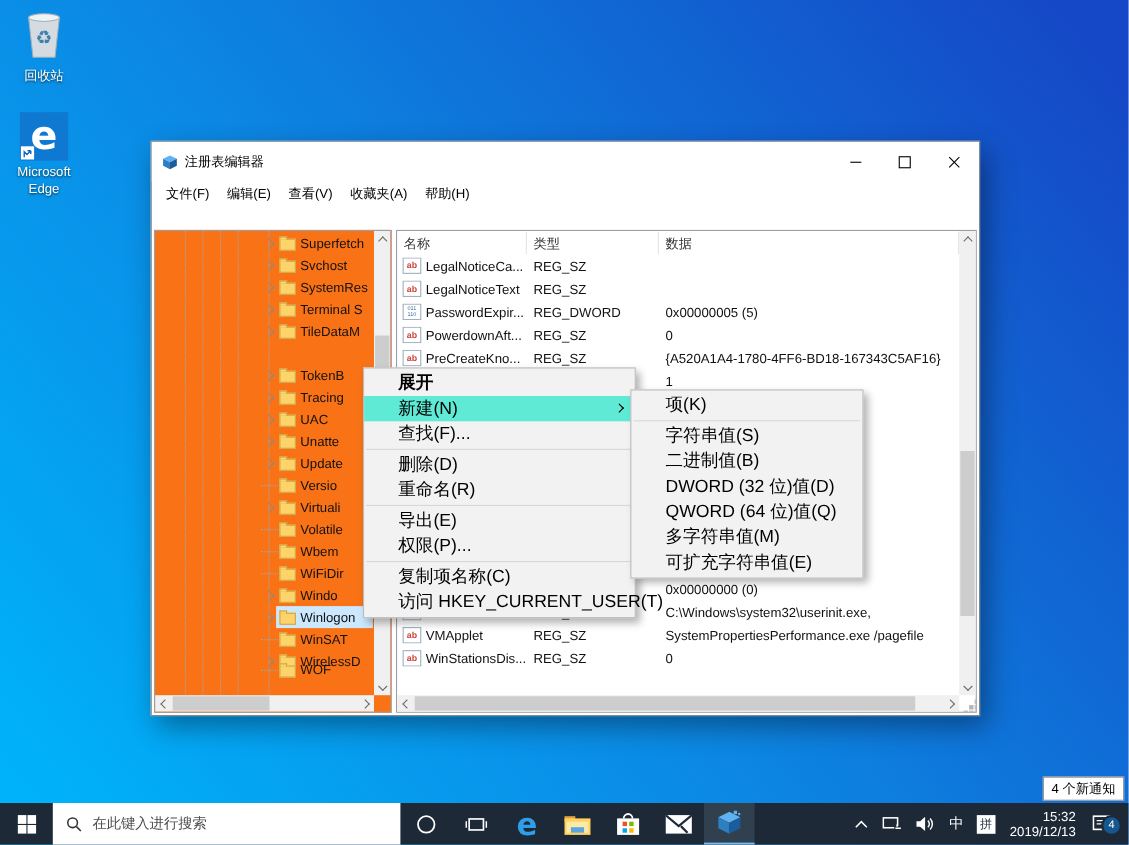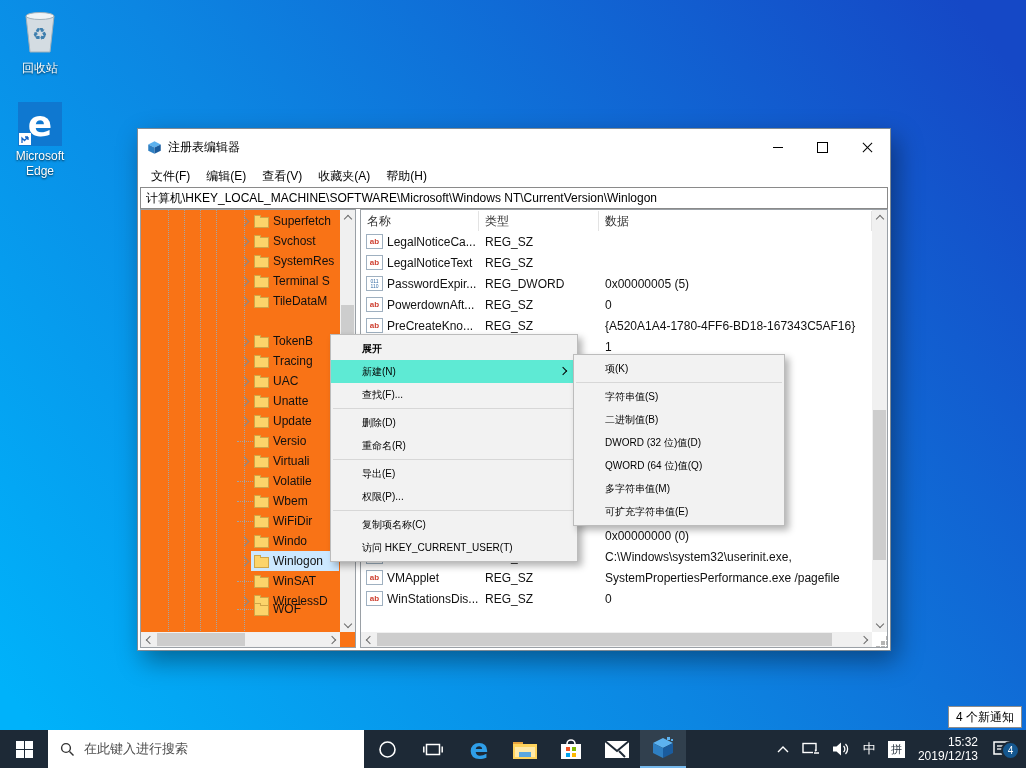--- a/index.html
+++ b/index.html
@@ -55,21 +55,21 @@
   .lrow{position:absolute;left:0;right:0;height:21px;display:flex;font-size:12px;color:#111;align-items:center;}
   .c-name{width:118px;display:flex;align-items:center;gap:4px;padding-left:5px;box-sizing:border-box;overflow:hidden;white-space:nowrap;}
   .c-type{width:120px;padding-left:6px;box-sizing:border-box;white-space:nowrap;}
   .c-data{flex:1;padding-left:6px;white-space:nowrap;overflow:hidden;}
   .vicon{flex:none;width:15px;height:13px;border:1px solid #9fb0c0;background:#fff;display:flex;flex-direction:column;align-items:center;justify-content:center;}
   .vicon.ab::after{content:"ab";color:#cf4334;font-weight:bold;font-size:8px;line-height:8px;}
   .vicon.dw::before{content:"011";color:#3a6ea5;font-size:5px;line-height:5px;}
   .vicon.dw::after{content:"110";color:#3a6ea5;font-size:5px;line-height:5px;}
   .grip{position:absolute;right:2px;bottom:2px;width:4px;height:4px;background:#b5b5b5;box-shadow:-5px 5px 0 #b5b5b5,0 5px 0 #b5b5b5,5px 5px 0 #b5b5b5,5px 0 0 #b5b5b5,5px -5px 0 #b5b5b5;}
   
-  .menu{position:absolute;background:#f2f2f2;border:1px solid #bcbcbc;box-shadow:4px 4px 7px rgba(0,0,0,.3);padding:2px 0;font-size:10px;color:#000;}
+  .menu{position:absolute;background:#f2f2f2;border:1px solid #bcbcbc;box-shadow:4px 4px 7px rgba(0,0,0,.3);padding:2px 0;font-size:16px;color:#000;}
   #ctxMenu{left:330px;top:334px;width:246px;z-index:50;}
   #subMenu{left:573px;top:354px;width:210px;z-index:60;}
   .mitem{position:relative;height:23px;display:flex;align-items:center;padding:0 12px 0 31px;white-space:nowrap;}
   .mitem.hl{background:#5eead4;}
   .mitem.bold{font-weight:bold;}
   .msep{height:1px;background:#d7d7d7;margin:2px 2px;}
   .subarrow{position:absolute;right:11px;top:8px;width:5px;height:5px;border-top:1px solid #000;border-right:1px solid #000;transform:rotate(45deg);}
   
   #tip{position:absolute;left:948px;top:706px;height:20px;padding:0 7px;background:#fff;border:1px solid #8c8c8c;font-size:12px;color:#000;display:flex;align-items:center;z-index:90;}
   
@@ -132,21 +132,20 @@
           </div>
       </div>
     </div>
     <div id="menubar">
         <div class="menubar-item">文件(F)</div>
         <div class="menubar-item">编辑(E)</div>
         <div class="menubar-item">查看(V)</div>
         <div class="menubar-item">收藏夹(A)</div>
         <div class="menubar-item">帮助(H)</div>
       </div>
-    <div id="addressbar">计算机\HKEY_LOCAL_MACHINE\SOFTWARE\Microsoft\Windows NT\CurrentVersion\Winlogon</div>
 
     <div id="treePanel">
       <div class="guide" style="left:27px"></div>
       <div class="guide" style="left:43px"></div>
       <div class="guide" style="left:59px"></div>
       <div class="guide" style="left:75px"></div>
       <div class="guide" style="left:103px"></div>
       <div id="treeRows">
           <div class="trow" style="top: 0px;">
             <span class="chev"></span>

